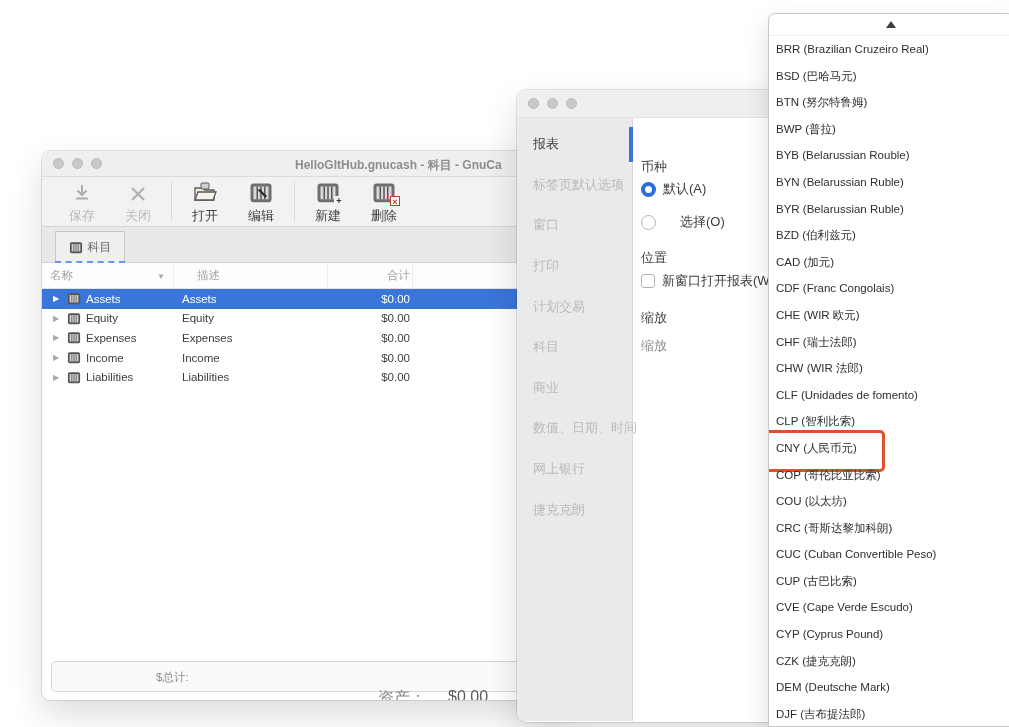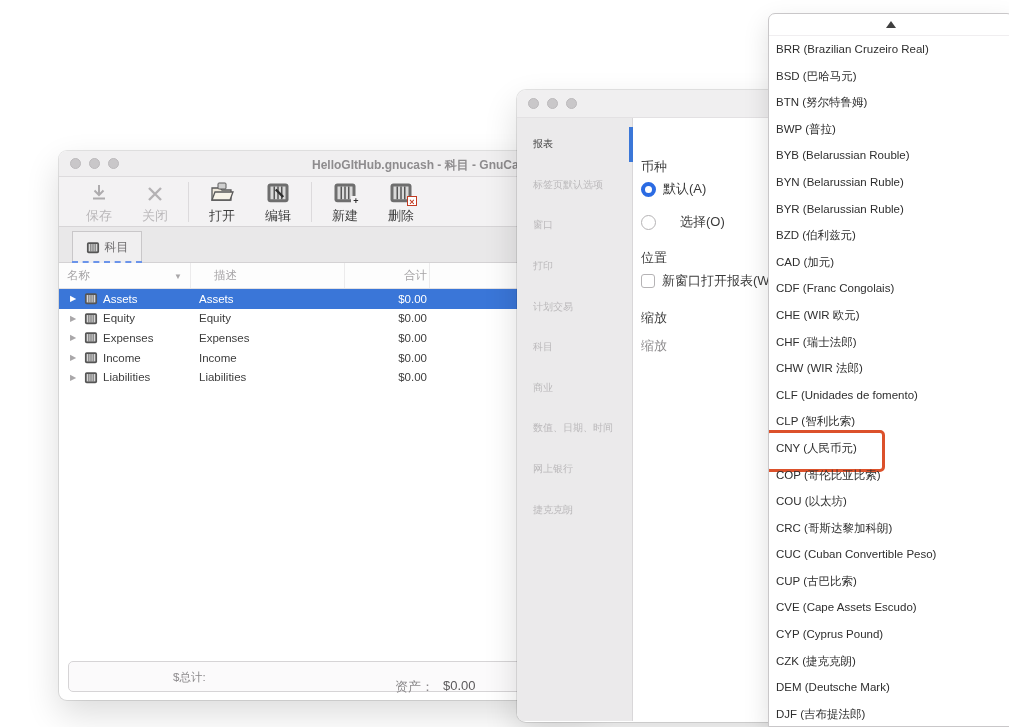--- a/index.html
+++ b/index.html
@@ -8,21 +8,21 @@
   #screen { position:relative; width:1009px; height:727px; overflow:hidden; background:#ffffff; }
 
   
   .mac-window { position:absolute; background:#fff; border-radius:8px;
     box-shadow:0 0 0 1px rgba(0,0,0,.10), 0 14px 34px rgba(0,0,0,.14); overflow:hidden; }
   .titlebar { position:relative; background:#f0eff0; border-bottom:1px solid #dddbdd; }
   .lights { position:absolute; left:11px; display:flex; gap:8px; }
   .light { width:11px; height:11px; border-radius:50%; background:#c9c7c9; border:1px solid #bbb9bb; }
 
   
-  .win-accounts { left:42px; top:151px; width:533px; height:549px;margin-left:17px; }
+  .win-accounts { left:42px; top:151px; width:533px; height:549px; }
   .win-accounts .titlebar { height:26px; }
   .win-accounts .lights { top:7px; }
   .win-title { position:absolute; left:253px; top:6px; font-size:12px; font-weight:bold;
     color:#8e8c8e; white-space:nowrap; }
 
   .toolbar { height:50px; background:#f3f2f3; display:flex; align-items:center;
     padding-left:12px; border-bottom:1px solid #d7d5d7; }
   .tbtn { width:56px; display:flex; flex-direction:column; align-items:center; gap:3px; cursor:default; }
   .ticon { height:25px; display:flex; align-items:flex-end; position:relative; }
   .tlabel { font-size:13px; color:#3f3f3f; }
@@ -53,33 +53,33 @@
   .row-name { width:131px; display:flex; align-items:center; gap:5px; padding-left:11px; }
   .expander { font-size:8px; color:#a9a7a9; width:9px; }
   .acct-row.selected .expander { color:#fff; }
   .row-desc { width:154px; padding-left:9px; }
   .row-total { width:85px; text-align:right; padding-right:2px; }
   .bank-icon-sm { display:inline-flex; }
 
   .statusbar { position:absolute; left:9px; top:510px; width:520px; height:31px;
     border:1px solid #d6d4d6; border-radius:5px; background:#fbfafb; }
   .status-total { position:absolute; left:104px; top:8px; font-size:11.5px; color:#8b898b; }
-  .status-assets { position:absolute; left:326px; top:16px; font-size:13px; color:#8b898b;
-    display:flex; gap:9px; }
+  .status-assets { position:absolute; left:326px; top:26px; font-size:16px; color:#8b898b;
+    display:flex; gap:22px; }
   .status-assets .val { color:#5c5a5c; }
 
   
   .win-prefs { left:517px; top:90px; width:492px; height:632px; border-radius:9px; }
   .win-prefs .titlebar { height:28px; border-bottom:1px solid #e3e1e3; }
   .win-prefs .lights { top:8px; }
   .prefs-body { display:flex; height:603px; }
   .prefs-sidebar { width:116px; background:#ebeaeb; border-right:1px solid #d9d7d9;
     padding-top:6px; position:relative; }
   .side-item { height:40.6px; display:flex; align-items:center; padding-left:16px;
-    font-size:10px; color:#bbb9bb; position:relative; cursor:default; white-space:nowrap; }
+    font-size:13px; color:#bbb9bb; position:relative; cursor:default; white-space:nowrap; }
   .side-item.selected { color:#3f3f3f; }
   .side-item.selected::after { content:''; position:absolute; right:-1px; top:3px; width:4px;
     height:35px; background:#3b77d8; }
   .prefs-content { flex:1; position:relative; font-size:13px; color:#3a3a3a; }
   .p-abs { position:absolute; left:8px; display:flex; align-items:center; gap:7px; white-space:nowrap; }
   .p-heading { color:#3f3f3f; }
   .radio { width:15px; height:15px; border-radius:50%; background:#fff; }
   .radio.on { border:4.5px solid #2b6be3; }
   .radio.off { border:1.5px solid #b5b3b5; }
   .checkbox { width:14px; height:14px; border:1.5px solid #b5b3b5; border-radius:3px; background:#fff; }
@@ -466,21 +466,21 @@
 
         <div class="dd-item">
           <span>CUC (Cuban Convertible Peso)</span>
         </div>
 
         <div class="dd-item">
           <span>CUP (古巴比索)</span>
         </div>
 
         <div class="dd-item">
-          <span>CVE (Cape Assets Escudo)</span>
+          <span>CVE (Cape Verde Escudo)</span>
         </div>
 
         <div class="dd-item">
           <span>CYP (Cyprus Pound)</span>
         </div>
 
         <div class="dd-item">
           <span>CZK (捷克克朗)</span>
         </div>
 

